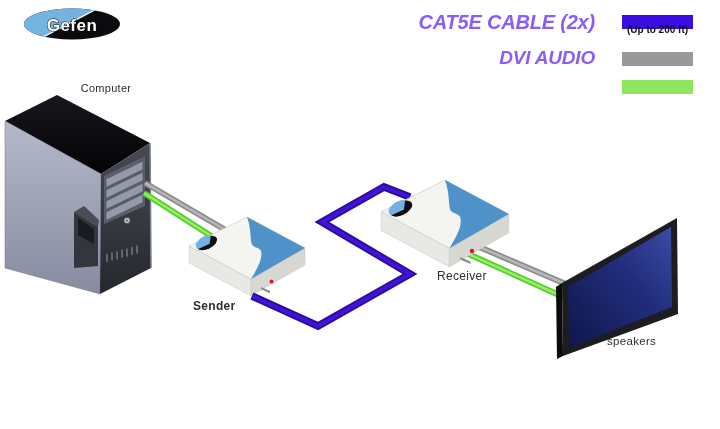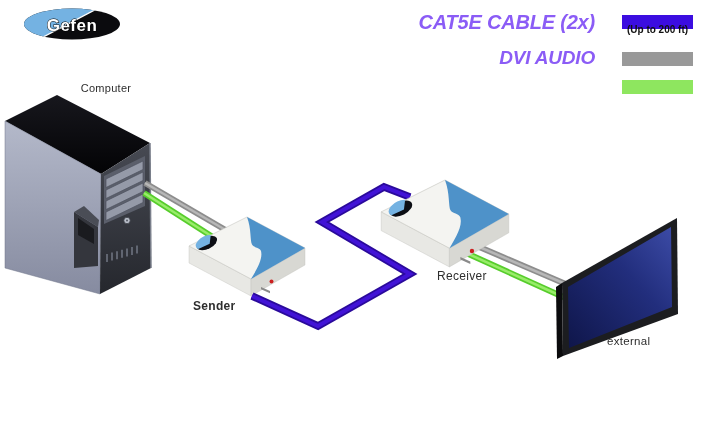--- a/index.html
+++ b/index.html
@@ -143,19 +143,19 @@
 
   <div class="leg-label" style="top:47px;">DVI AUDIO</div>
   <div class="leg-swatch" style="top: 52px; background: rgb(153, 153, 153);"></div>
 
   <div class="leg-swatch" style="top: 80px; background: rgb(142, 230, 95);"></div>
 
   <div class="lbl center" style="left:70px;top:82px;width:72px;font-size:11px;">Computer</div>
   <div class="lbl" style="left:193px;top:299px;font-size:12px;font-weight:bold;">Sender</div>
   <div class="lbl" style="left:437px;top:269px;font-size:12px;">Receiver</div>
   <div class="monitor-lbl">
-    <div>external</div>
+    <div>speakers</div>
   </div>
 
   <div class="model">EXT-DVI-AUDIO-CAT5</div>
   <div class="watermark">avito</div>
 
 </div>
 
 </body></html>

